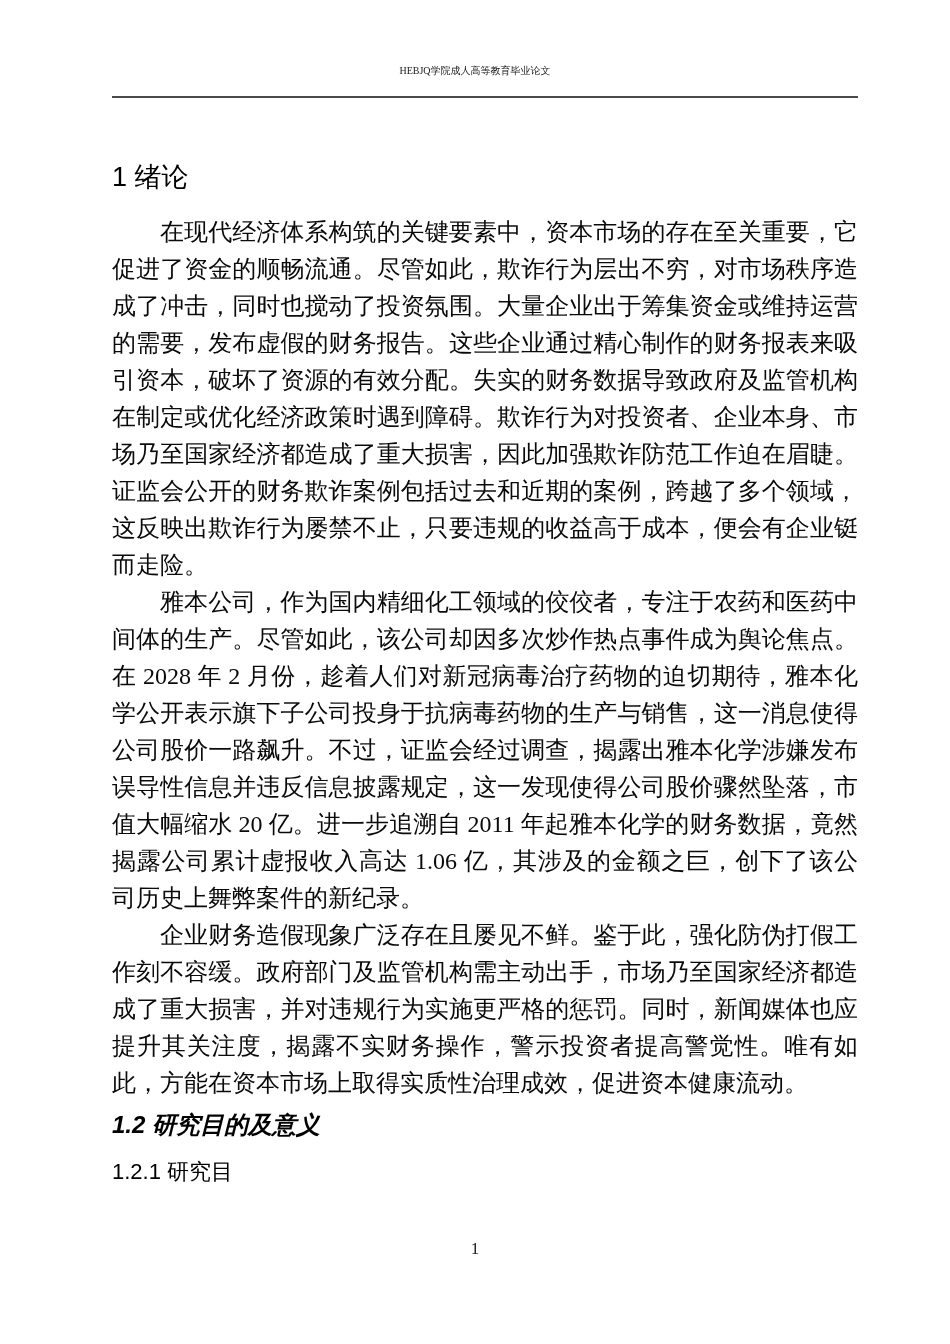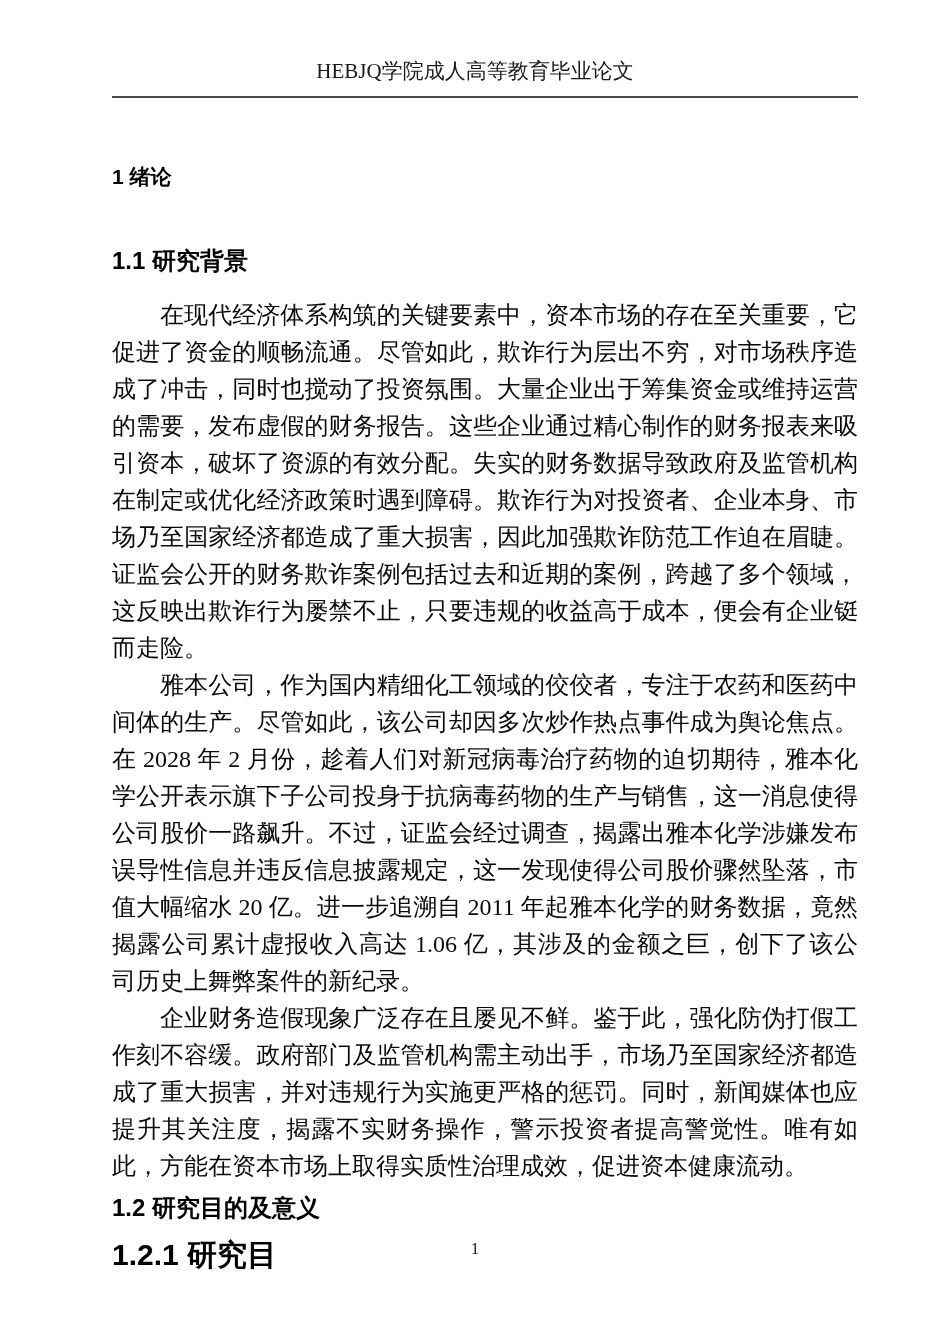--- a/index.html
+++ b/index.html
@@ -13,58 +13,59 @@
     height: 1344px;
     background: #ffffff;
     color: #000000;
     font-family: "Liberation Serif", "DejaVu Serif", serif;
     overflow: hidden;
     box-sizing: border-box;
   }
   .doc-header {
     padding-top: 63px;
     text-align: center;
-    font-size: 21px;
+    font-size: 10px;
     line-height: 16px;
     color: #1a1a1a;
     font-family: "Liberation Serif", "DejaVu Serif", serif;
   }
   .header-rule {
     height: 0;
     border-top: 2px solid #4a4a4a;
     margin: 17px 92px 0 112px;
   }
   .content {
     margin-left: 112px;
     margin-right: 92px; 
   }
   .h-chapter {
     margin: 64px 0 0 0;
     font-family: "Liberation Sans", "DejaVu Sans", sans-serif;
-    font-weight: bold;
-    font-size: 21px;
+    font-weight: normal;
+    font-size: 27px;
     line-height: 30px;
     color: #000000;
   }
   .h-section {
     margin: 54px 0 0 0;
     font-family: "Liberation Sans", "DejaVu Sans", sans-serif;
     font-weight: bold;
     font-size: 24px;
     line-height: 29px;
     color: #000000;
   }
   .h-section.tight {
     margin-top: 8px;
+    font-style: italic;
   }
   .h-subsection {
     margin: 20px 0 0 0;
     font-family: "Liberation Sans", "DejaVu Sans", sans-serif;
-    font-weight: bold;
-    font-size: 30px;
+    font-weight: normal;
+    font-size: 22px;
     line-height: 26px;
     color: #000000;
   }
   .body-para {
     margin: 0;
     font-size: 24px;
     line-height: 37px;
     text-align: justify;
     text-indent: 2em;
     color: #0a0a0a;
@@ -96,21 +97,20 @@
   <div class="doc-header">
     <span>HEBJQ学院成人高等教育毕业论文</span>
   </div>
 
   <div class="header-rule"></div>
 
   <div class="content">
 
     <h1 class="h-chapter">1  绪论</h1>
 
-    <h2 class="h-section">1.1  研究背景</h2>
 
     <p class="body-para first">在现代经济体系构筑的关键要素中，资本市场的存在至关重要，它促进了资金的顺畅流通。尽管如此，欺诈行为层出不穷，对市场秩序造成了冲击，同时也搅动了投资氛围。大量企业出于筹集资金或维持运营的需要，发布虚假的财务报告。这些企业通过精心制作的财务报表来吸引资本，破坏了资源的有效分配。失实的财务数据导致政府及监管机构在制定或优化经济政策时遇到障碍。欺诈行为对投资者、企业本身、市场乃至国家经济都造成了重大损害，因此加强欺诈防范工作迫在眉睫。证监会公开的财务欺诈案例包括过去和近期的案例，跨越了多个领域，这反映出欺诈行为屡禁不止，只要违规的收益高于成本，便会有企业铤而走险。</p>
 
     <p class="body-para">雅本公司，作为国内精细化工领域的佼佼者，专注于农药和医药中间体的生产。尽管如此，该公司却因多次炒作热点事件成为舆论焦点。在 2028 年 2 月份，趁着人们对新冠病毒治疗药物的迫切期待，雅本化学公开表示旗下子公司投身于抗病毒药物的生产与销售，这一消息使得公司股价一路飙升。不过，证监会经过调查，揭露出雅本化学涉嫌发布误导性信息并违反信息披露规定，这一发现使得公司股价骤然坠落，市值大幅缩水 20 亿。进一步追溯自 2011 年起雅本化学的财务数据，竟然揭露公司累计虚报收入高达 1.06 亿，其涉及的金额之巨，创下了该公司历史上舞弊案件的新纪录。</p>
 
     <p class="body-para">企业财务造假现象广泛存在且屡见不鲜。鉴于此，强化防伪打假工作刻不容缓。政府部门及监管机构需主动出手，市场乃至国家经济都造成了重大损害，并对违规行为实施更严格的惩罚。同时，新闻媒体也应提升其关注度，揭露不实财务操作，警示投资者提高警觉性。唯有如此，方能在资本市场上取得实质性治理成效，促进资本健康流动。</p>
 
     <h2 class="h-section tight">1.2  研究目的及意义</h2>
 
     <h3 class="h-subsection">1.2.1  研究目</h3>

